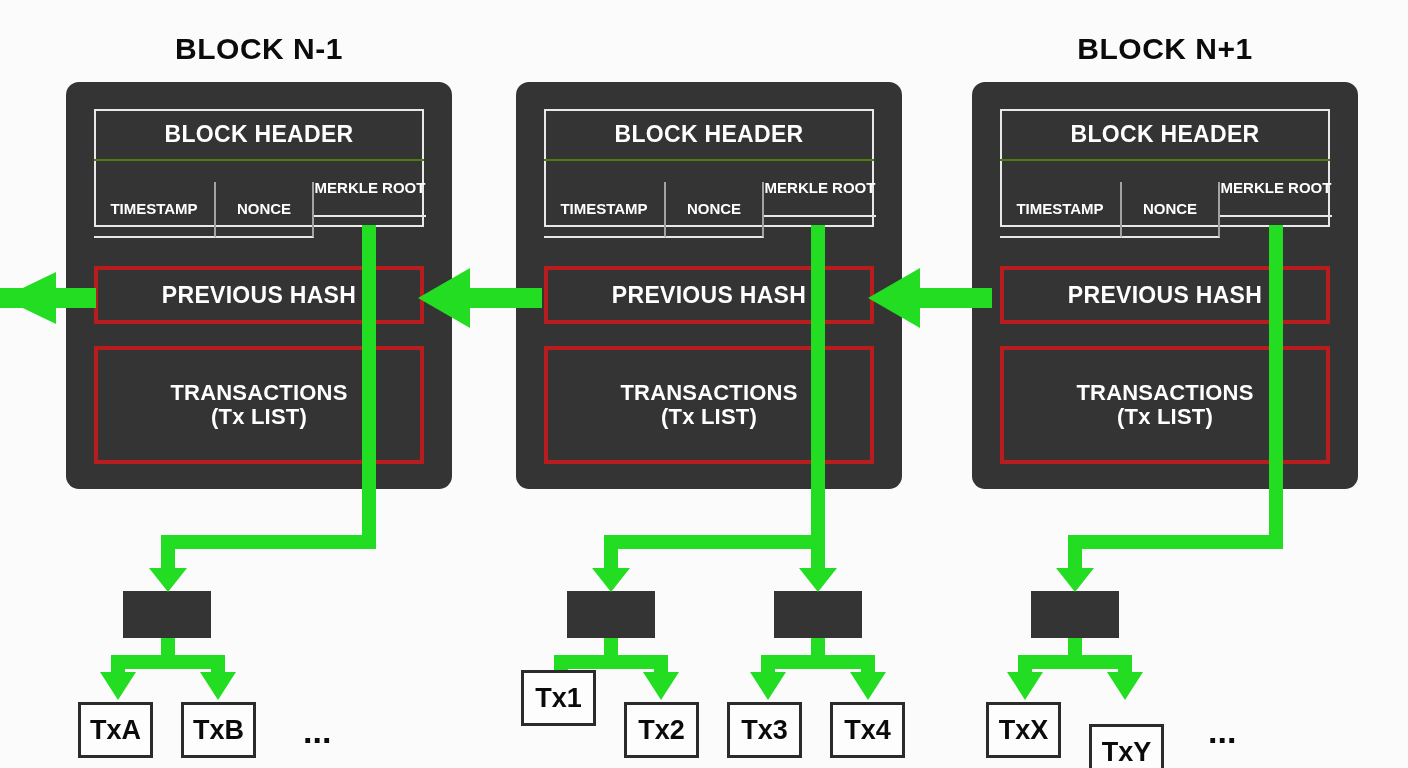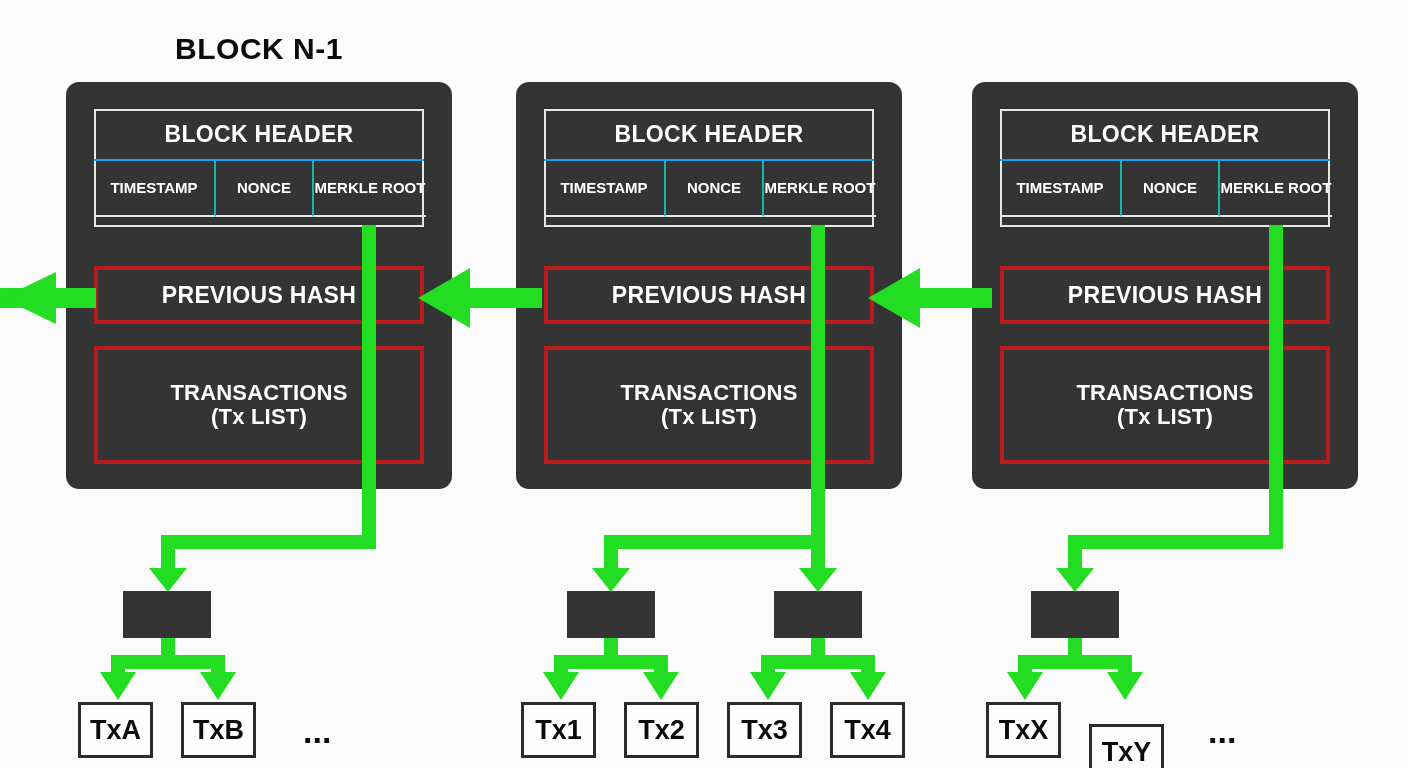--- a/index.html
+++ b/index.html
@@ -60,21 +60,21 @@
   }
 
   .header-frame {
     position: absolute;
     box-sizing: border-box;
     border: 2px solid #e8e8e8;
   }
   .header-title {
     position: absolute;
     box-sizing: border-box;
-    border-bottom: 2px solid #0ea5e9;
+    border-bottom: 2px solid #4d7c0f;
     color: #ffffff;
     font-weight: bold;
     font-size: 23px;
     display: flex;
     align-items: center;
     justify-content: center;
     letter-spacing: 0.3px;
   }
   .header-cell {
     position: absolute;
@@ -82,21 +82,21 @@
     color: #ffffff;
     font-weight: bold;
     font-size: 15px;
     display: flex;
     align-items: center;
     justify-content: center;
     text-align: center;
     line-height: 1.12;
     border-bottom: 2px solid #e8e8e8;
   }
-  .header-cell.divider-right { border-right: 2px solid #14b8a6; }
+  .header-cell.divider-right { border-right: 2px solid #a3a3a3; margin-top: 21px; }
 
   .prev-hash {
     font-size: 23px;
     letter-spacing: 0.3px;
   }
   .tx-list {
     font-size: 22px;
     letter-spacing: 0.2px;
   }
 
@@ -127,20 +127,21 @@
     line-height: 1;
     z-index: 4;
   }
 </style>
 </head>
 <body>
 
 <div id="stage">
 
   <div class="block-title" style="left:66px; top:32px; width:386px;">BLOCK N-1</div>
+  <div class="block-title" style="left:972px; top:32px; width:386px;">BLOCK N+1</div>
 
   <div class="block" style="left:66px; top:82px; width:386px; height:407px;">
 
     <div class="header-frame" style="left:28px; top:27px; width:330px; height:118px;">
       <div class="header-title" style="left:-2px; top:-2px; width:330px; height:52px;">BLOCK HEADER</div>
       <div class="header-cell divider-right" style="left:-2px; top:50px; width:122px; height:56px;">TIMESTAMP</div>
       <div class="header-cell divider-right" style="left:120px; top:50px; width:98px; height:56px;">NONCE</div>
       <div class="header-cell" style="left:218px; top:50px; width:112px; height:56px;">MERKLE ROOT</div>
     </div>
 
@@ -196,21 +197,21 @@
 
   <div class="merkle-node" style="left:567px; top:591px; width:88px; height:47px;"></div>
   <div class="merkle-node" style="left:774px; top:591px; width:88px; height:47px;"></div>
 
   <div class="merkle-node" style="left:1031px; top:591px; width:88px; height:47px;"></div>
 
   <div class="tx-leaf" style="left:78px; top:702px; width:75px; height:56px;">TxA</div>
   <div class="tx-leaf" style="left:181px; top:702px; width:75px; height:56px;">TxB</div>
   <div class="ellipsis" style="left:303px; top:714px;">...</div>
 
-  <div class="tx-leaf" style="left:521px; top:702px; width:75px; height:56px;">Tx1</div>
+  <div class="tx-leaf" style="left:521px; top:670px; width:75px; height:56px;">Tx1</div>
   <div class="tx-leaf" style="left:624px; top:702px; width:75px; height:56px;">Tx2</div>
   <div class="tx-leaf" style="left:727px; top:702px; width:75px; height:56px;text-align:center;">Tx3</div>
   <div class="tx-leaf" style="left:830px; top:702px; width:75px; height:56px;">Tx4</div>
 
   <div class="tx-leaf" style="left:986px; top:702px; width:75px; height:56px;">TxX</div>
   <div class="tx-leaf" style="left:1089px; top:724px; width:75px; height:56px;">TxY</div>
   <div class="ellipsis" style="left:1208px; top:714px;">...</div>
 
   <svg id="arrow-layer" viewBox="0 0 1408 768">
 

